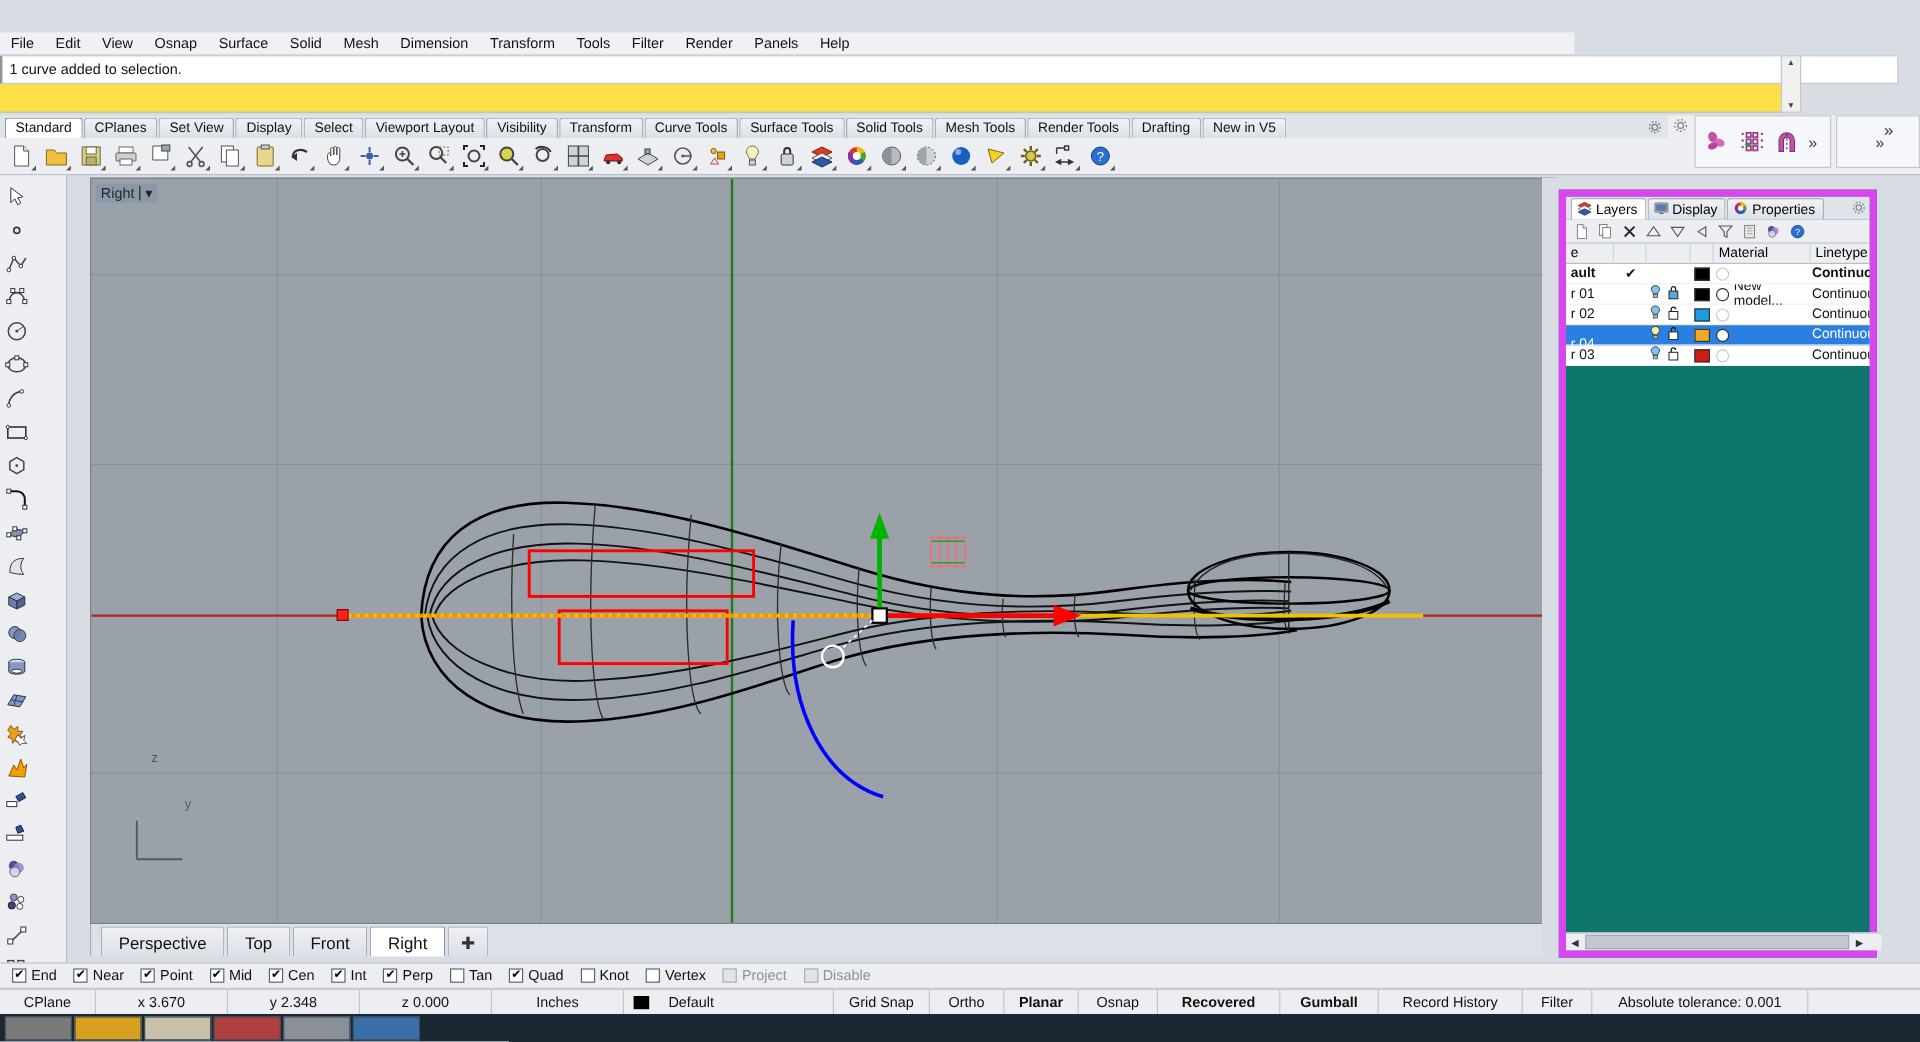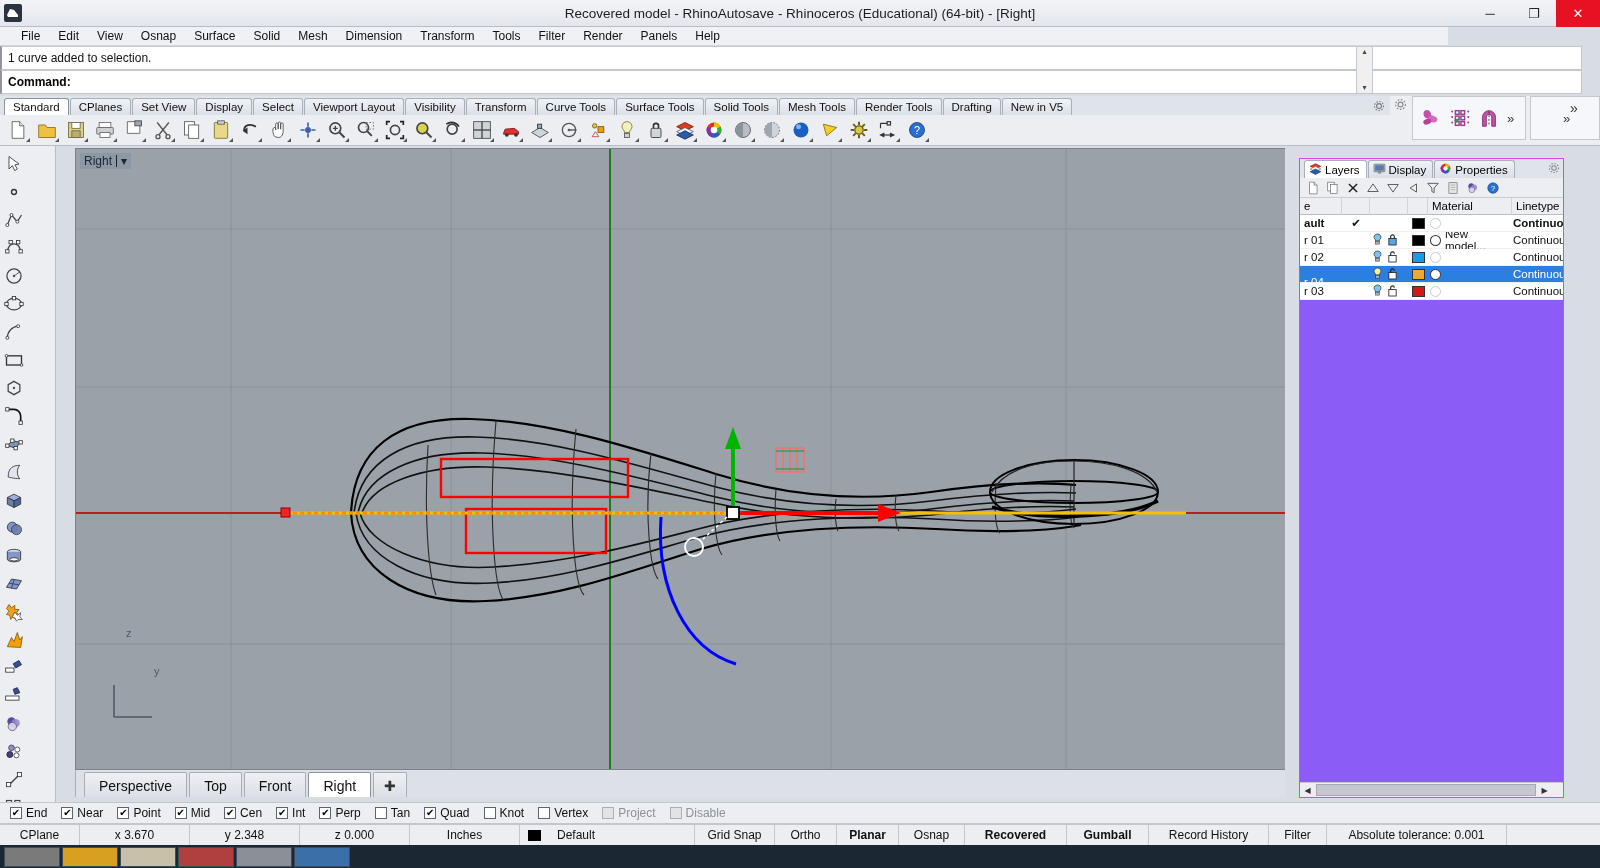--- a/index.html
+++ b/index.html
@@ -32,30 +32,29 @@
   }
   .win-btns { margin-left:auto; display:flex; height:27px; }
   .win-btn {
     width: 44px; height: 27px; display:flex; align-items:center; justify-content:center;
     font-size: 13px; color:#222;
   }
   .win-btn.close { background:#e81123; color:#fff; }
 
   
   .menubar {
-    position:absolute; left:0; top:27px; width:1448px; height:19px;
+    position:absolute; left:0; top:27px; width:1312px; height:19px;
     background:#f0f1f4; display:flex; align-items:center;
     border-bottom:1px solid #d5d8de;
-    padding-left:12px;
   }
   .menu-item { padding: 2px 9px; font-size: 12px; color:#111; }
 
   
   .cmd-area {
-    position:absolute; left:0; top:46px; width:1373px; height:48px;
+    position:absolute; left:0; top:46px; width:1501px; height:48px;
     background:#fde047; border-bottom:1px solid #b8bdc7;
   }
   .cmd-history {
     position:absolute; left:0; top:0; width:1582px; height:24px;
     border:1px solid #c3c7ce; border-left:2px solid #8e939c;
     background:#fff; padding:4px 0 0 6px; font-size:12px; color:#111;
   }
   .cmd-prompt {
     position:absolute; left:0; top:24px; width:1582px; height:24px;
     border:1px solid #c3c7ce; border-left:2px solid #8e939c;
@@ -202,21 +201,21 @@
     display:flex; align-items:center; gap:2px; padding-left:4px;
   }
   .task {
     width:56px; height:20px; background:#2a3947; border:1px solid #3c4d5e;
     display:flex; align-items:center; justify-content:center;
   }
 
   
   .panel {
     position:absolute; left:1299px; top:158px; width:265px; height:640px;
-    background:#8b5cf6; border:1px solid #d946ef;
+    background:#0f766e; border:6px solid #d946ef;
   }
   .panel-tabs { display:flex; align-items:flex-end; height:19px; padding-left:4px; background:#dfe3ea;}
   .ptab {
     height:18px; padding:0 6px 0 4px; font-size:11.5px;
     background:linear-gradient(#f0f2f6,#dbdfe7);
     border:1px solid #aab0ba; border-bottom:none; border-radius:3px 3px 0 0;
     display:flex; align-items:center; gap:3px; margin-right:1px;
   }
   .ptab.active { background:#fff; }
   .panel-toolbar {
@@ -259,56 +258,40 @@
   }
   .chev-right {
     position:absolute; left:1570px; top:100px; font-size:14px; color:#333;
   }
 </style>
 </head>
 <body>
 
 <div id="app">
 
-  <div class="titlebar">
-    <div class="title-icon">
-      <svg width="14" height="14" viewBox="0 0 14 14">
-          <path d="M1 9 L4 3 L8 4 L12 9 L12 11 L2 11 Z" fill="#ffffff"></path>
-        </svg>
-    </div>
-    <div class="title-text">Recovered model - RhinoAutosave - Rhinoceros (Educational) (64-bit) - [Right]</div>
-    <div class="win-btns">
-      <div class="win-btn">─</div>
-      <div class="win-btn">❐</div>
-      <div class="win-btn close">✕</div>
-    </div>
-  </div>
 
   <div class="menubar" id="menubar">
       <div class="menu-item">File</div>
       <div class="menu-item">Edit</div>
       <div class="menu-item">View</div>
       <div class="menu-item">Osnap</div>
       <div class="menu-item">Surface</div>
       <div class="menu-item">Solid</div>
       <div class="menu-item">Mesh</div>
       <div class="menu-item">Dimension</div>
       <div class="menu-item">Transform</div>
       <div class="menu-item">Tools</div>
       <div class="menu-item">Filter</div>
       <div class="menu-item">Render</div>
       <div class="menu-item">Panels</div>
       <div class="menu-item">Help</div>
     </div>
 
   <div class="cmd-area">
     <div class="cmd-history">1 curve added to selection.</div>
-    <div class="cmd-prompt">
-      <span>Command:</span>
-    </div>
     <div class="cmd-scroll">
       <div class="arr">▴</div>
       <div class="arr">▾</div>
     </div>
   </div>
 
   <div class="tb-tabs" id="tb-tabs">
       <div class="tb-tab active">Standard</div>
       <div class="tb-tab">CPlanes</div>
       <div class="tb-tab">Set View</div>

